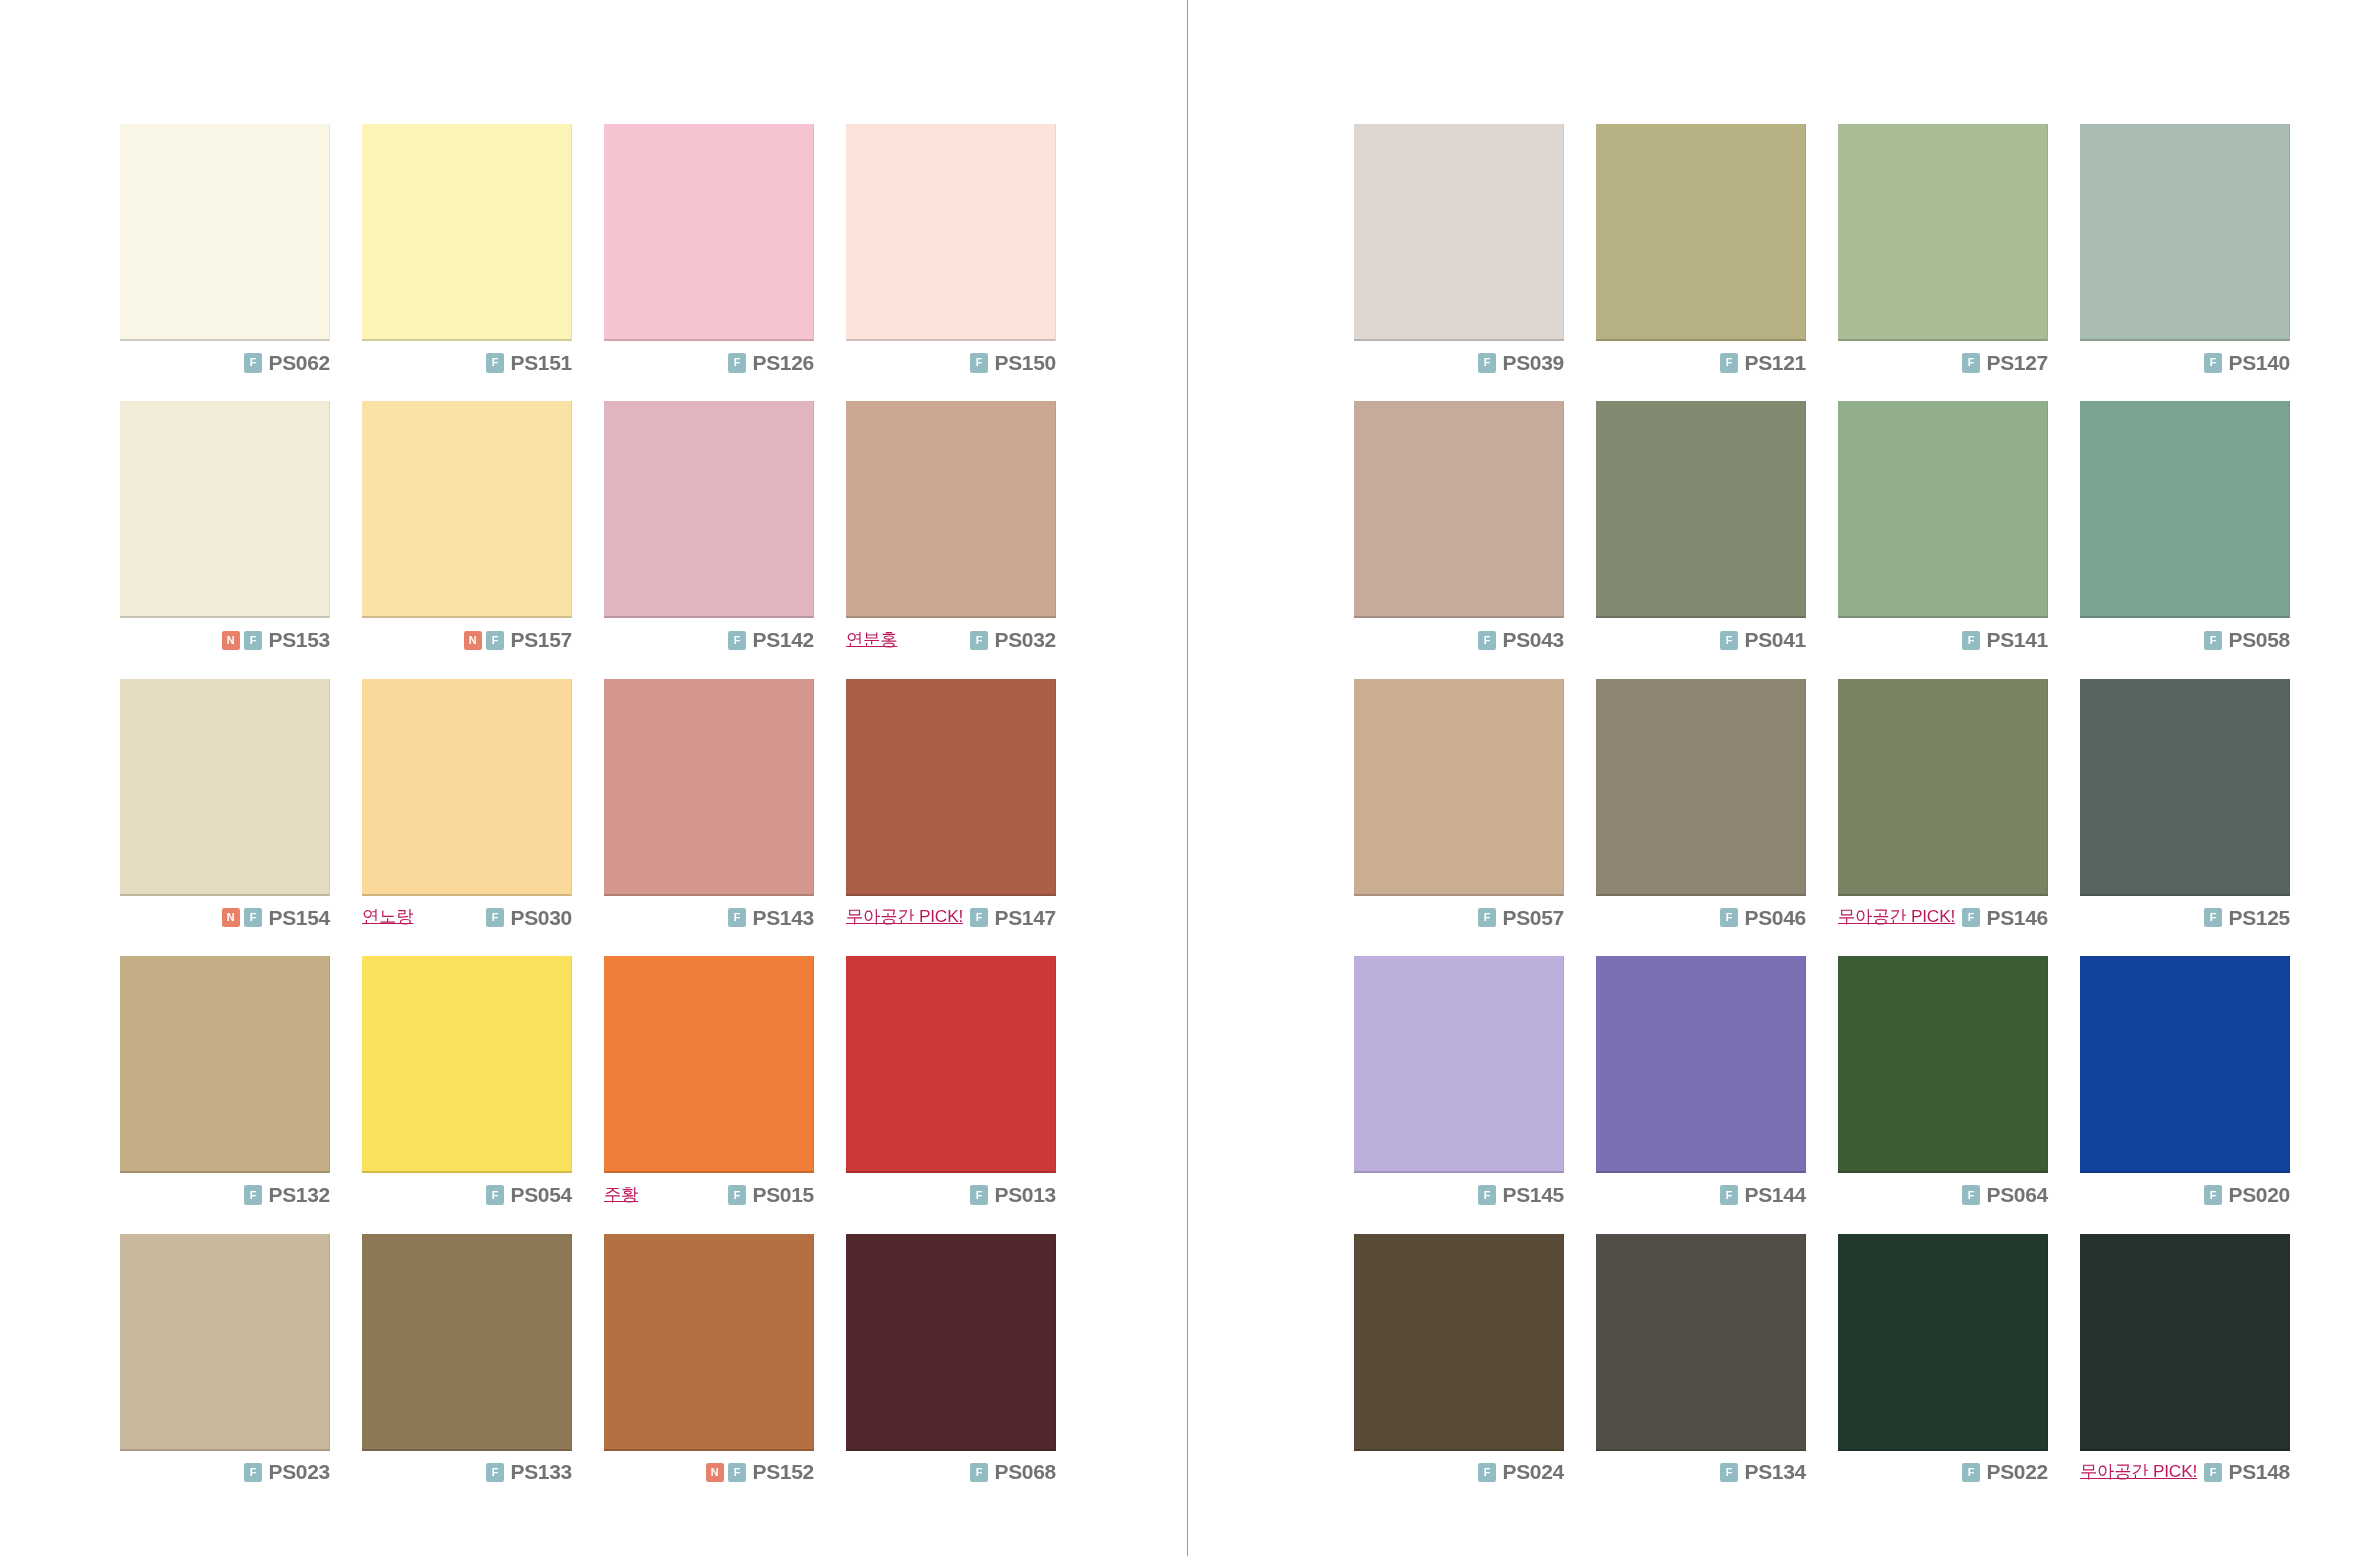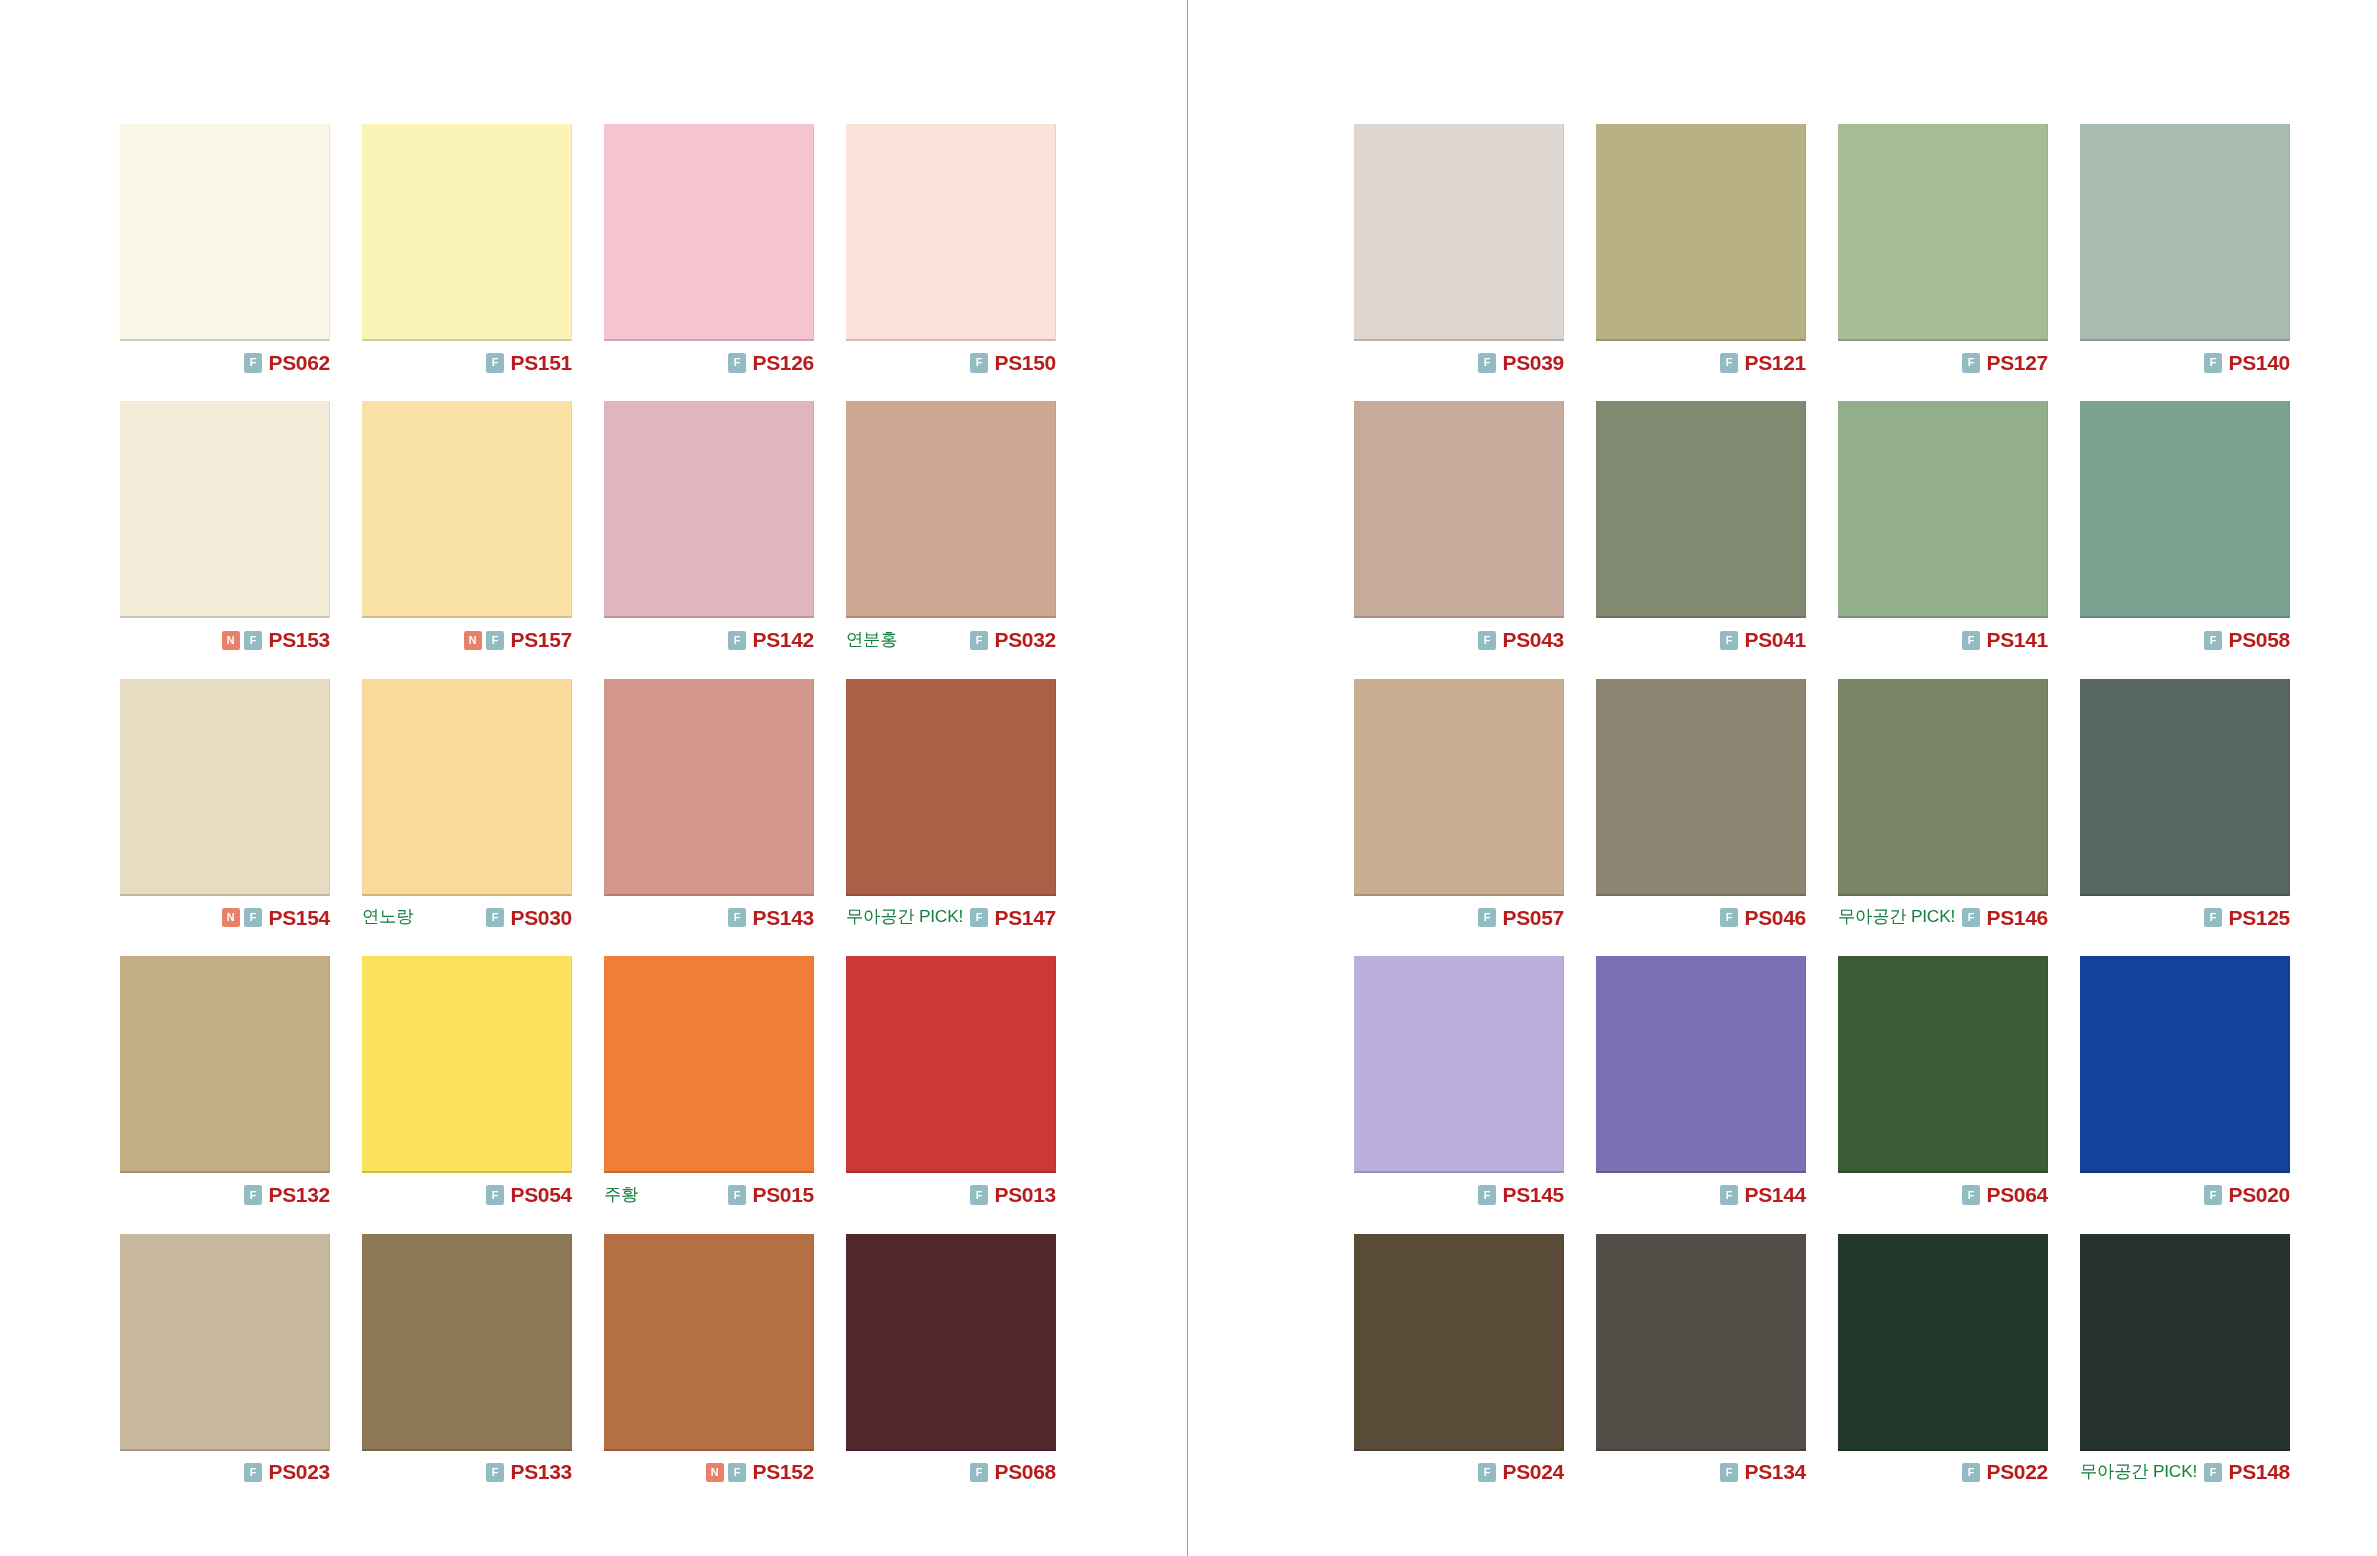--- a/index.html
+++ b/index.html
@@ -71,23 +71,24 @@
     position: relative;
     padding-top: 2.9px;
   }
 
   .kor {
     position: absolute;
     left: 0;
     top: 50%;
     transform: translateY(-50%);
     font-size: 17.3px;
-    color: #15803d;
+    color: #be185d;
     white-space: nowrap;
     letter-spacing: -0.2px;
+    text-decoration: underline;
   }
 
   .badges {
     display: flex;
     align-items: center;
     gap: 4.3px;
     margin-right: 6.5px;
   }
 
   .badge {
@@ -101,21 +102,21 @@
     font-weight: 700;
     color: #ffffff;
     line-height: 1;
   }
   .badge-n { background: #e8806a; }
   .badge-f { background: #93bcc2; }
 
   .code {
     font-size: 21px;
     font-weight: 700;
-    color: #b91c1c;
+    color: #737373;
     letter-spacing: -0.3px;
     white-space: nowrap;
   }
 </style>
 </head>
 <body>
 
 <div id="spread">
 
   <div class="page page-left">

